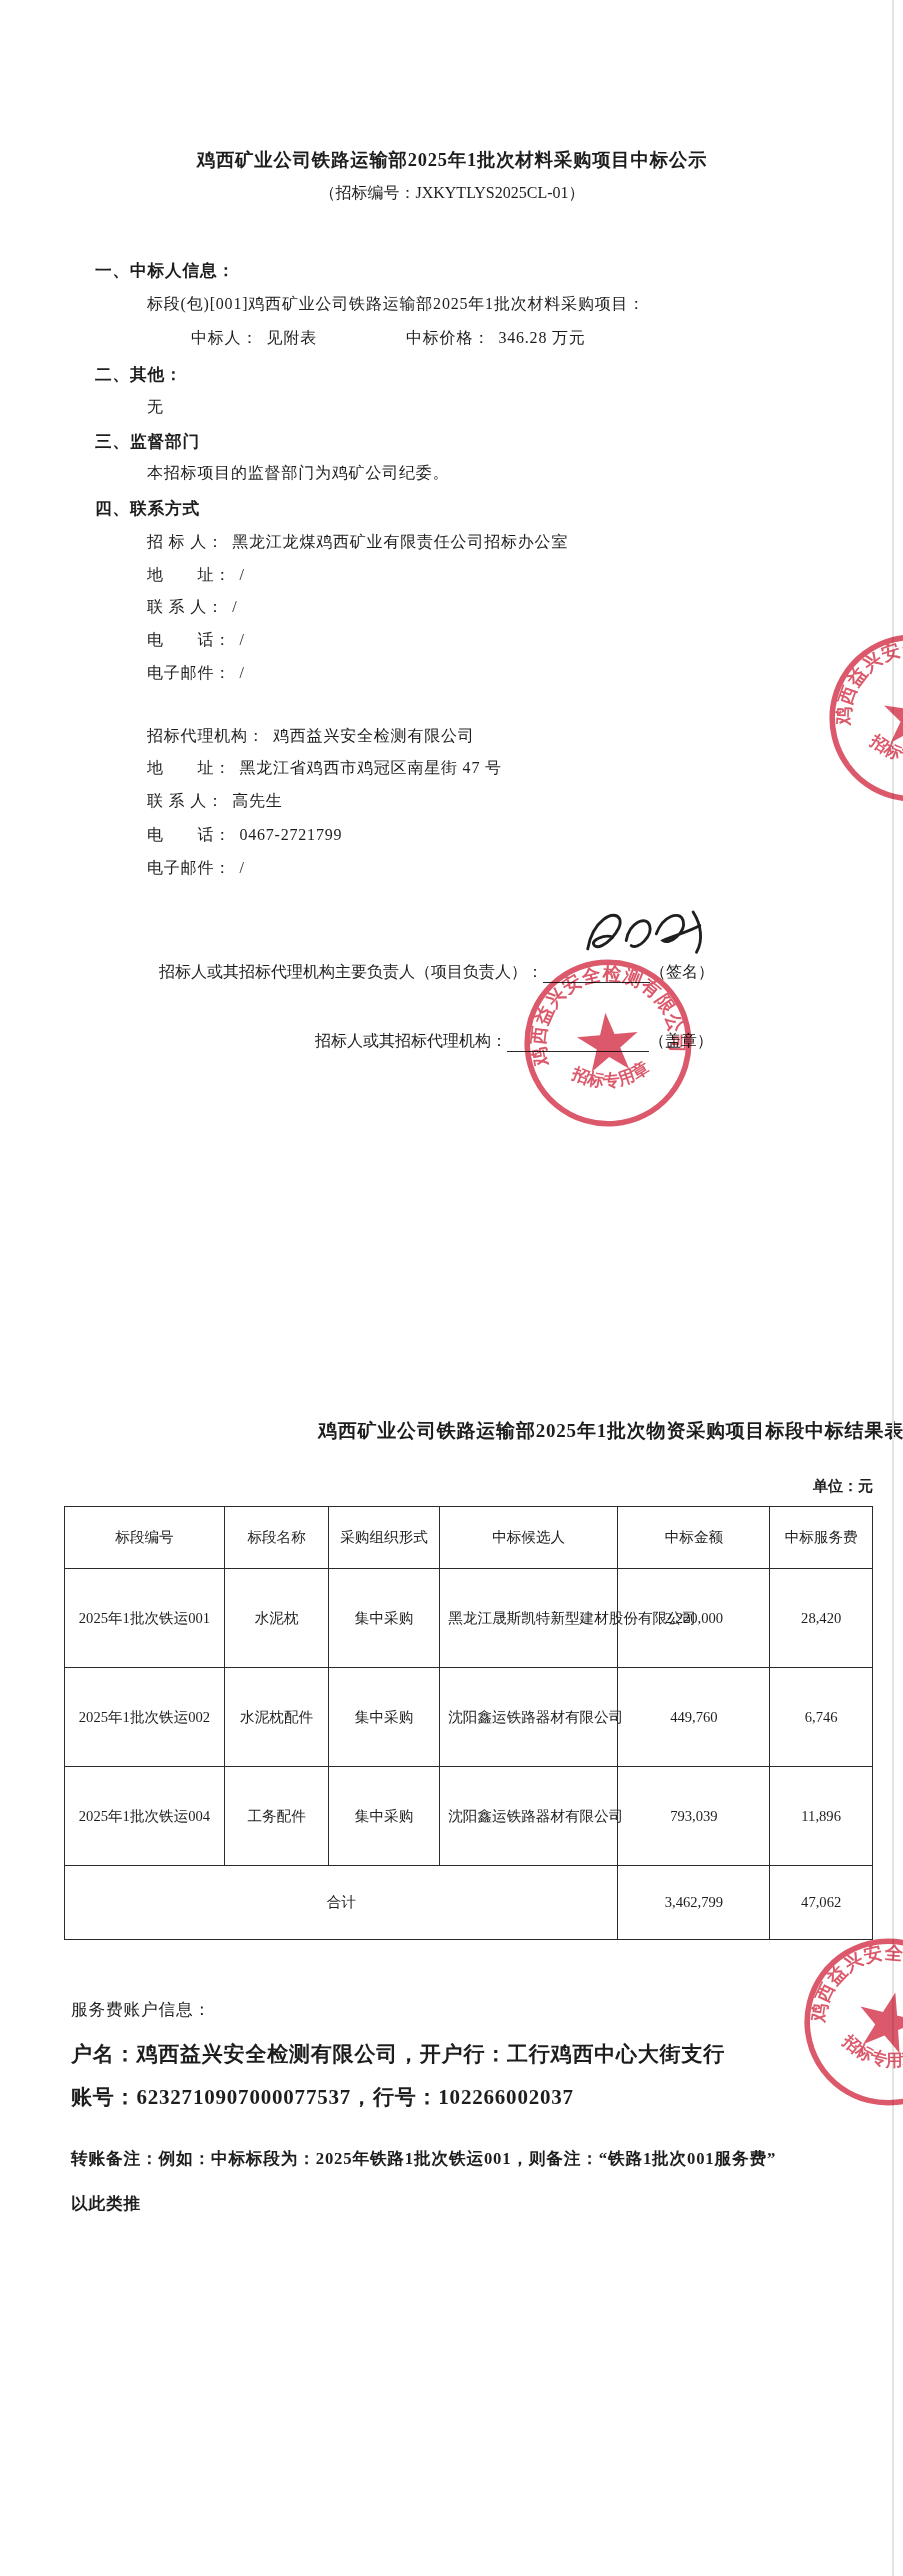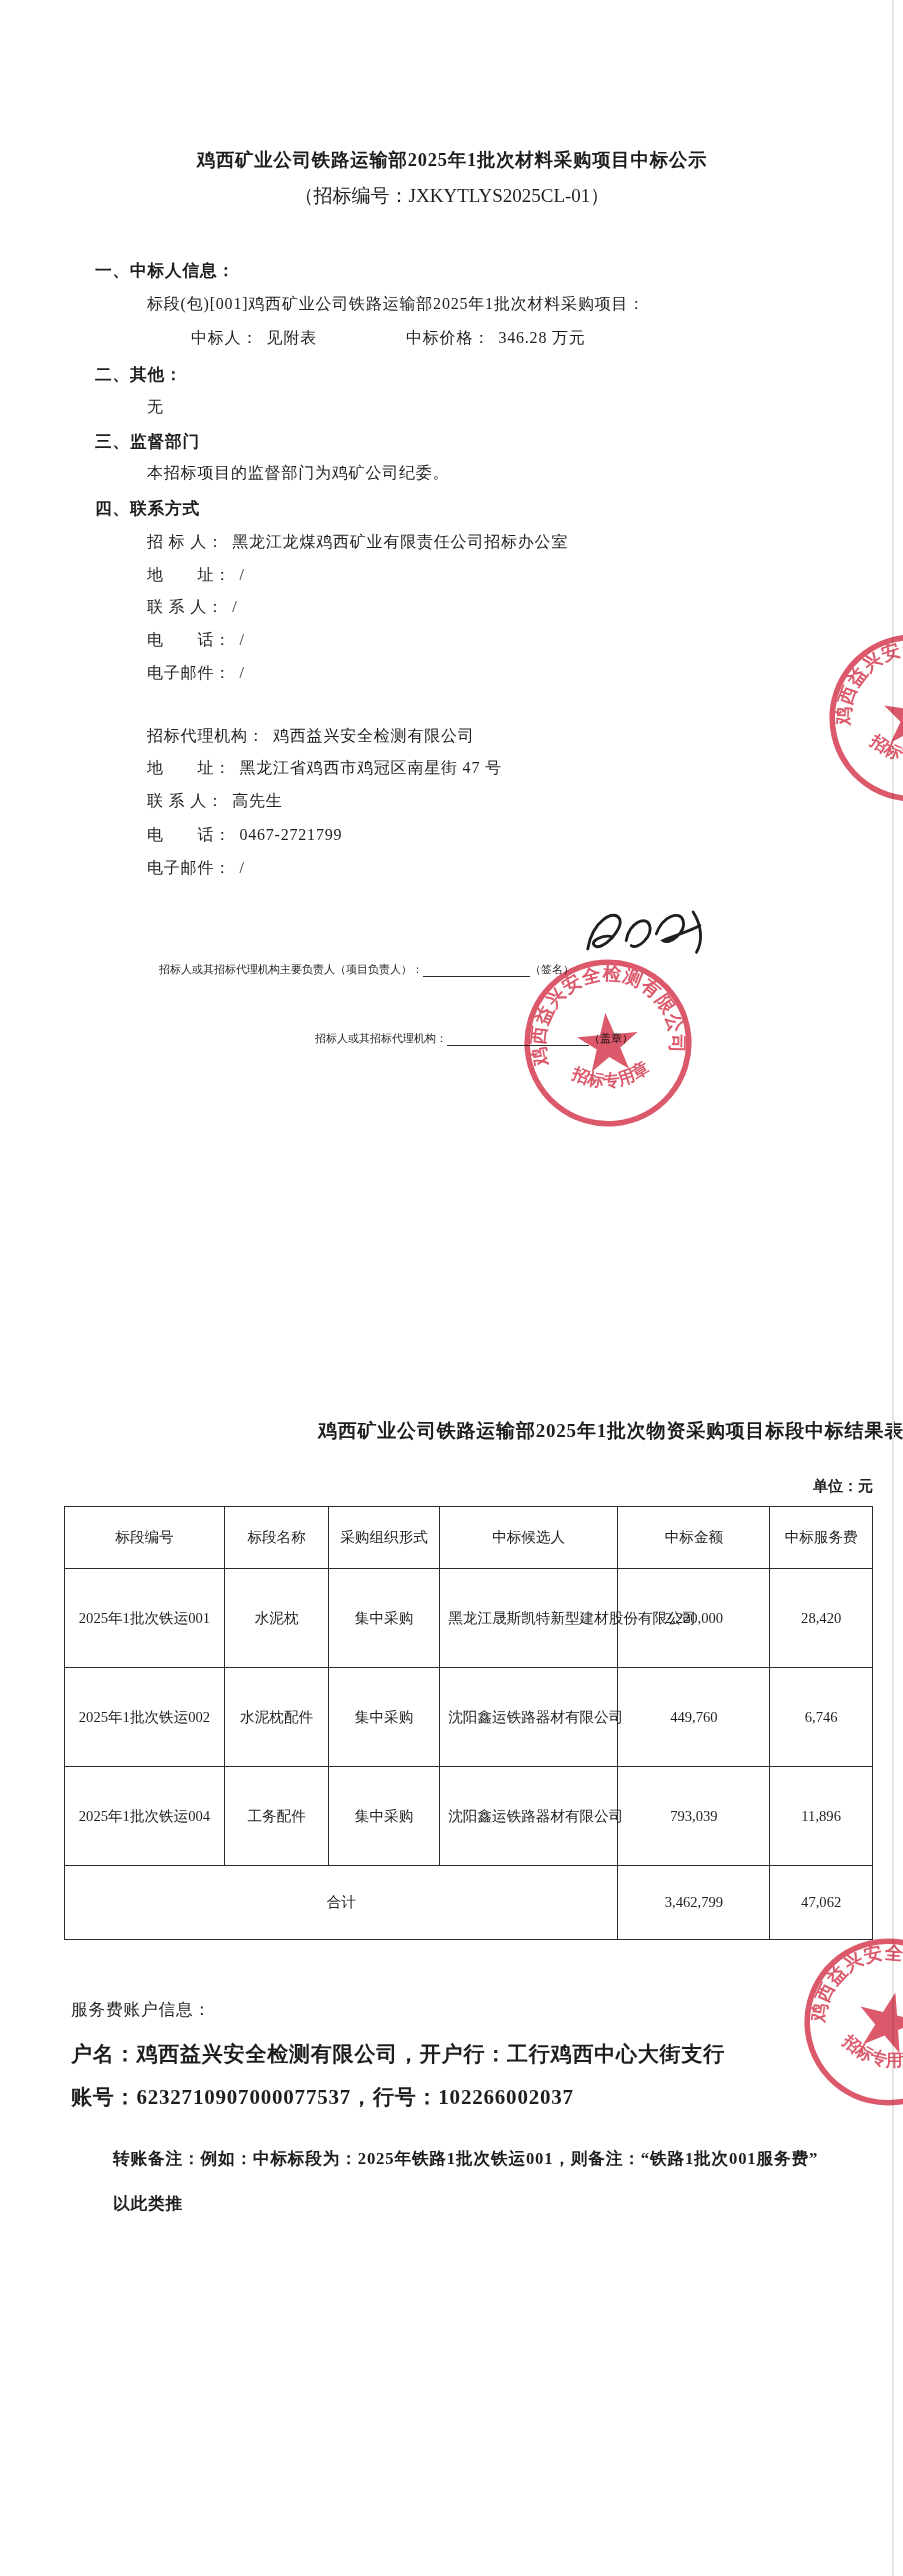--- a/index.html
+++ b/index.html
@@ -5,44 +5,44 @@
   html,body{margin:0;padding:0;background:#f4f4f2;}
   #page{
     position:relative;width:904px;height:2576px;margin:0 auto;
     background:#ffffff;overflow:hidden;
     font-family:"Liberation Serif","DejaVu Serif",serif;
     color:#1d1d1d;
   }
   .abs{position:absolute;white-space:nowrap;}
   .center{left:0;width:904px;text-align:center;}
   .doc-title{font-size:18.4px;font-weight:bold;letter-spacing:0.8px;}
-  .doc-sub{font-size:19px;}
+  .doc-sub{font-size:16px;}
   .sec-h{font-size:16.7px;font-weight:bold;letter-spacing:0.8px;}
   .body-t{font-size:16px;letter-spacing:0.8px;margin-left:9px;}
   .kv .lbl{margin-right:8.4px;}
-  .sig-row{display:flex;align-items:flex-end;font-size:11px;}
+  .sig-row{display:flex;align-items:flex-end;font-size:16px;}
   .u-line{display:inline-block;border-bottom:1.7px solid #2a2a2a;height:1.05em;}
   .page-edge{position:absolute;top:0;width:1.7px;height:2576px;background:#e4e4e2;}
 
   
   .tbl-title{font-size:19px;font-weight:bold;letter-spacing:0.8px;}
   .unit-note{font-size:15px;font-weight:bold;text-align:right;}
   table.results{border-collapse:collapse;width:809px;table-layout:fixed;}
   table.results th,table.results td{
     border:1.5px solid #2b2b2b;text-align:center;vertical-align:middle;
     font-size:14.6px;font-weight:normal;line-height:1.65;padding:1.7px 8.4px;
     word-break:break-all;
   }
   tr.tr-head{height:62px;}
   tr.tr-data{height:99px;}
   tr.tr-total{height:74px;}
 
   .acct-h{font-size:16.7px;font-weight:normal;letter-spacing:0.8px;}
   .acct-t{font-size:21px;font-weight:bold;letter-spacing:0.8px;}
-  .note-t{font-size:16.7px;font-weight:bold;letter-spacing:0.8px;margin-left:42px;}
+  .note-t{font-size:16.7px;font-weight:bold;letter-spacing:0.8px;}
 
   .stamp{position:absolute;width:176px;height:176px;pointer-events:none;
          mix-blend-mode:multiply;opacity:.92;z-index:5;}
   .stamp svg{width:100%;height:100%;overflow:visible;}
   #stamp-main{left:520px;top:955px;transform:rotate(-5deg);}
   #stamp-top-right{left:825px;top:630px;transform:rotate(8deg);}
   #stamp-bottom-right{left:800px;top:1934px;transform:rotate(14deg);}
   #signature{position:absolute;left:576px;top:897px;width:159px;height:88px;z-index:6;}
 </style>
 </head>

